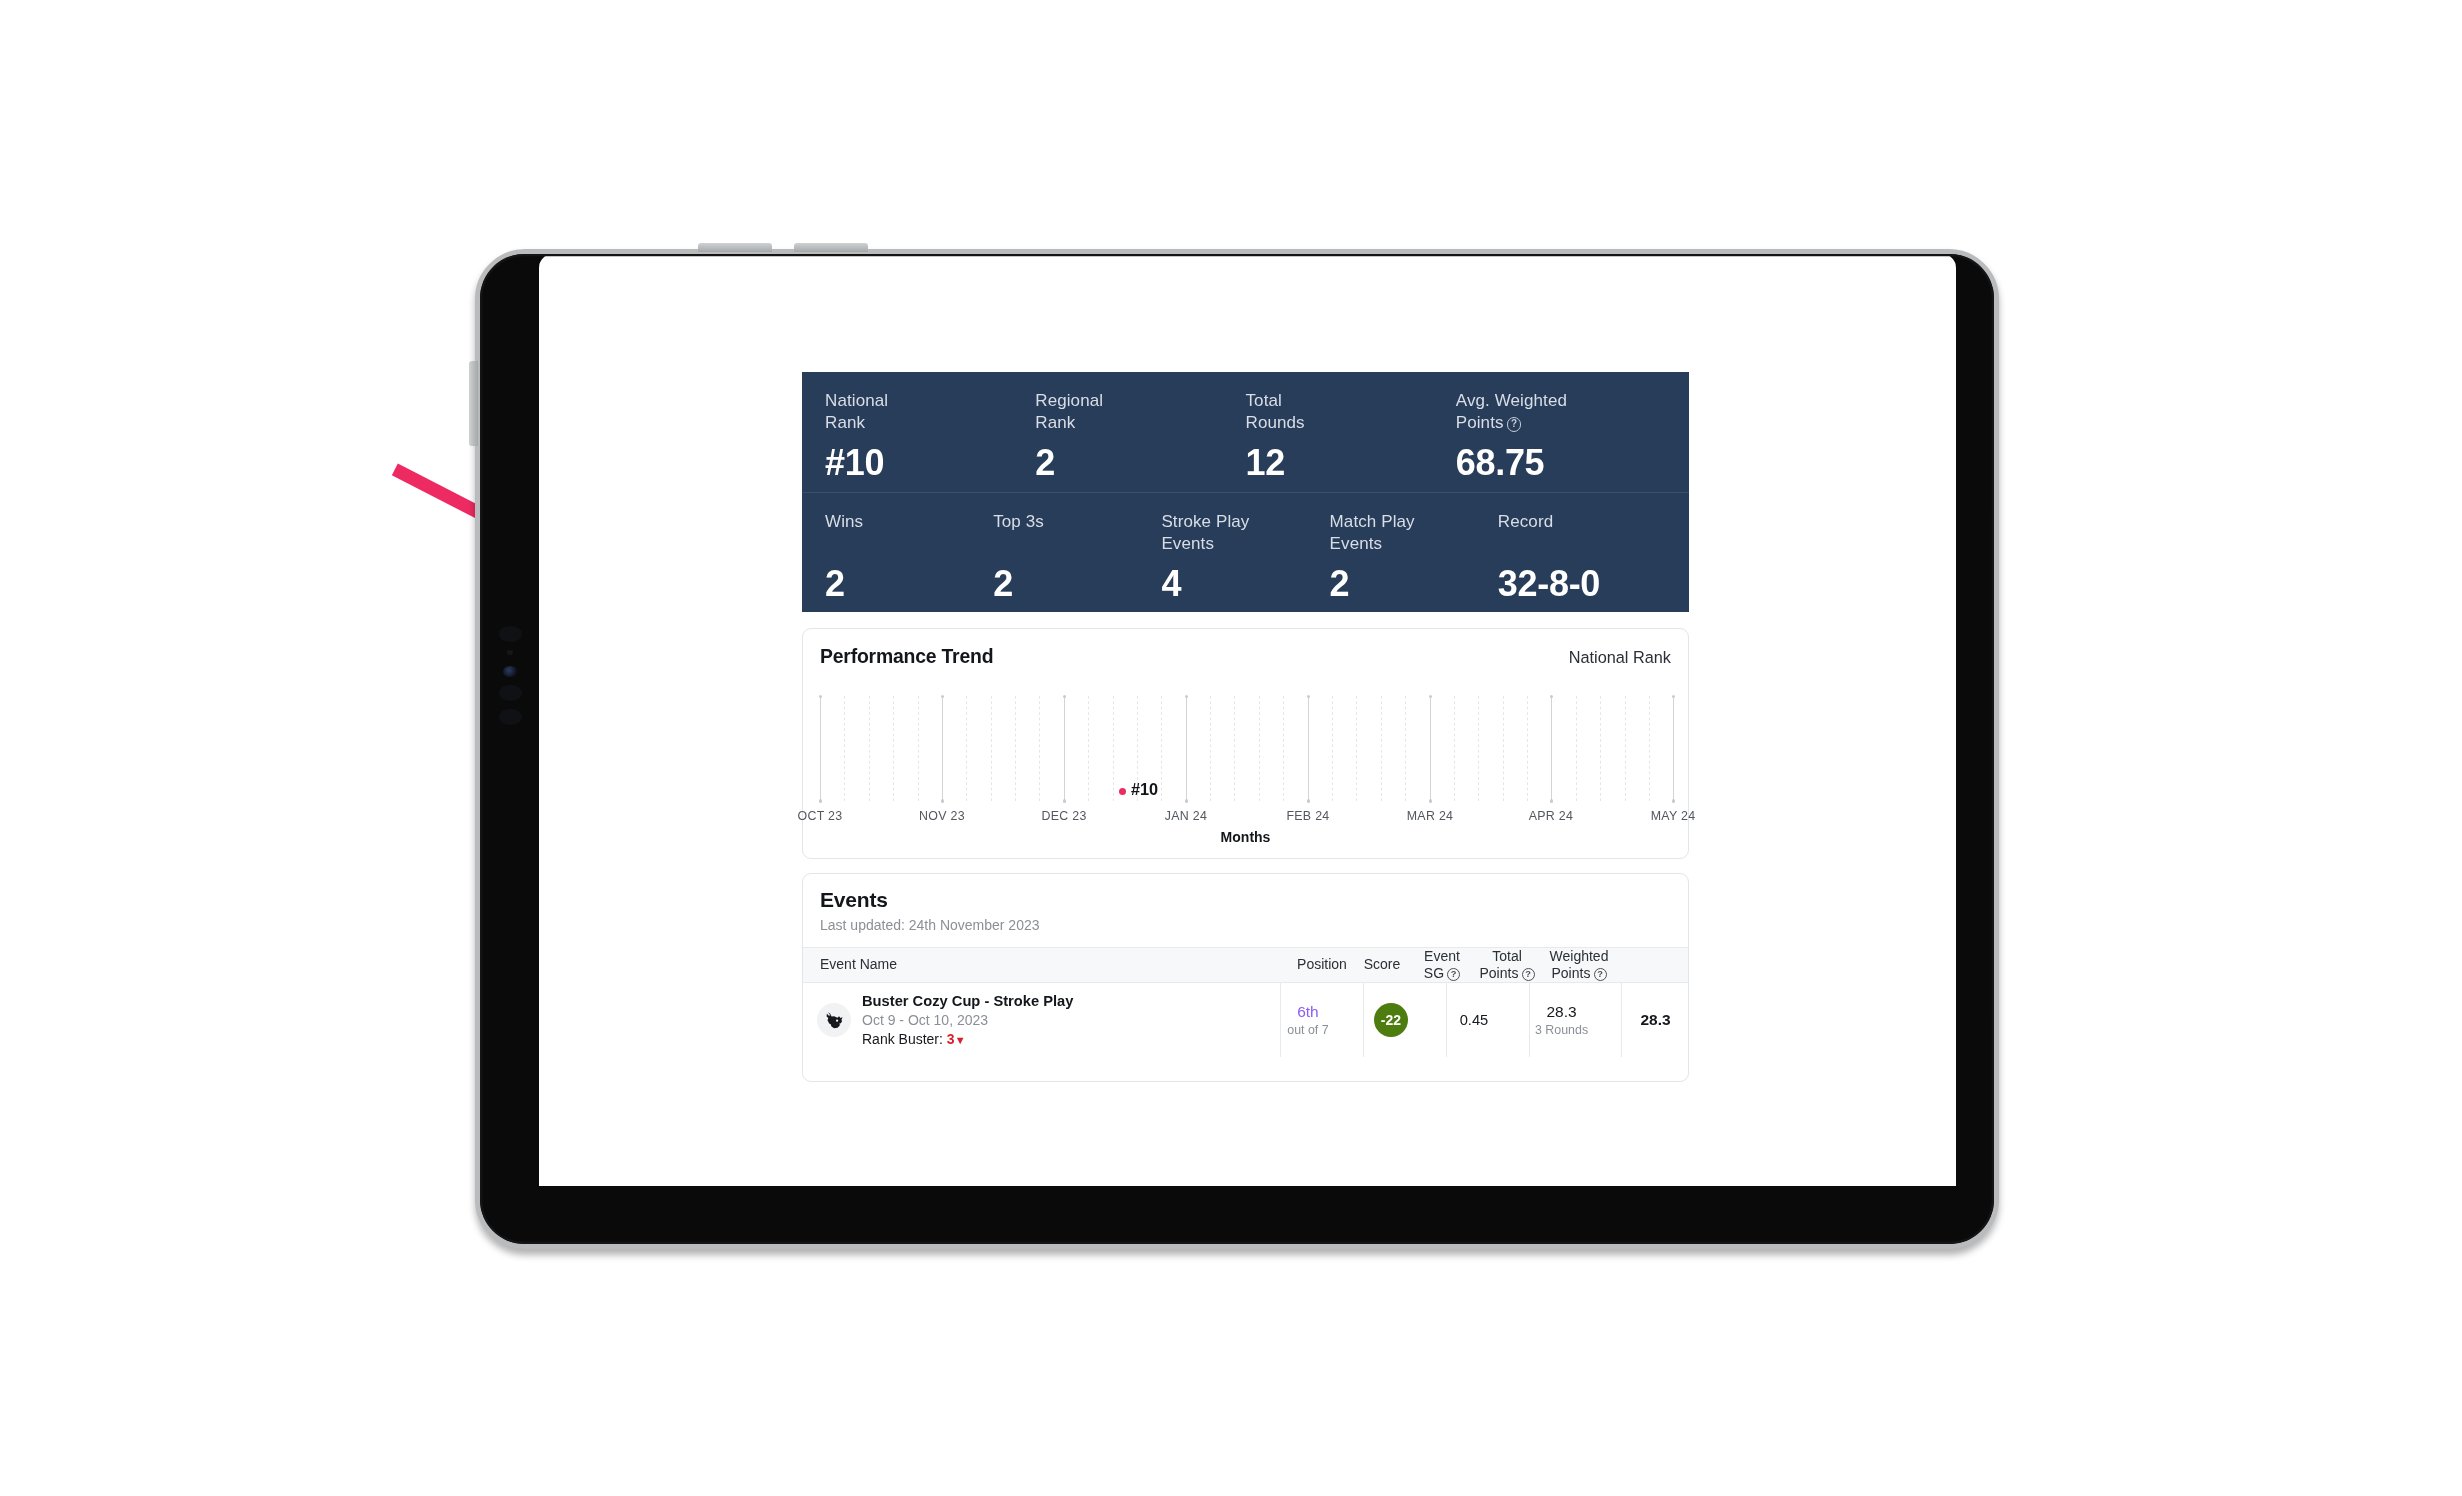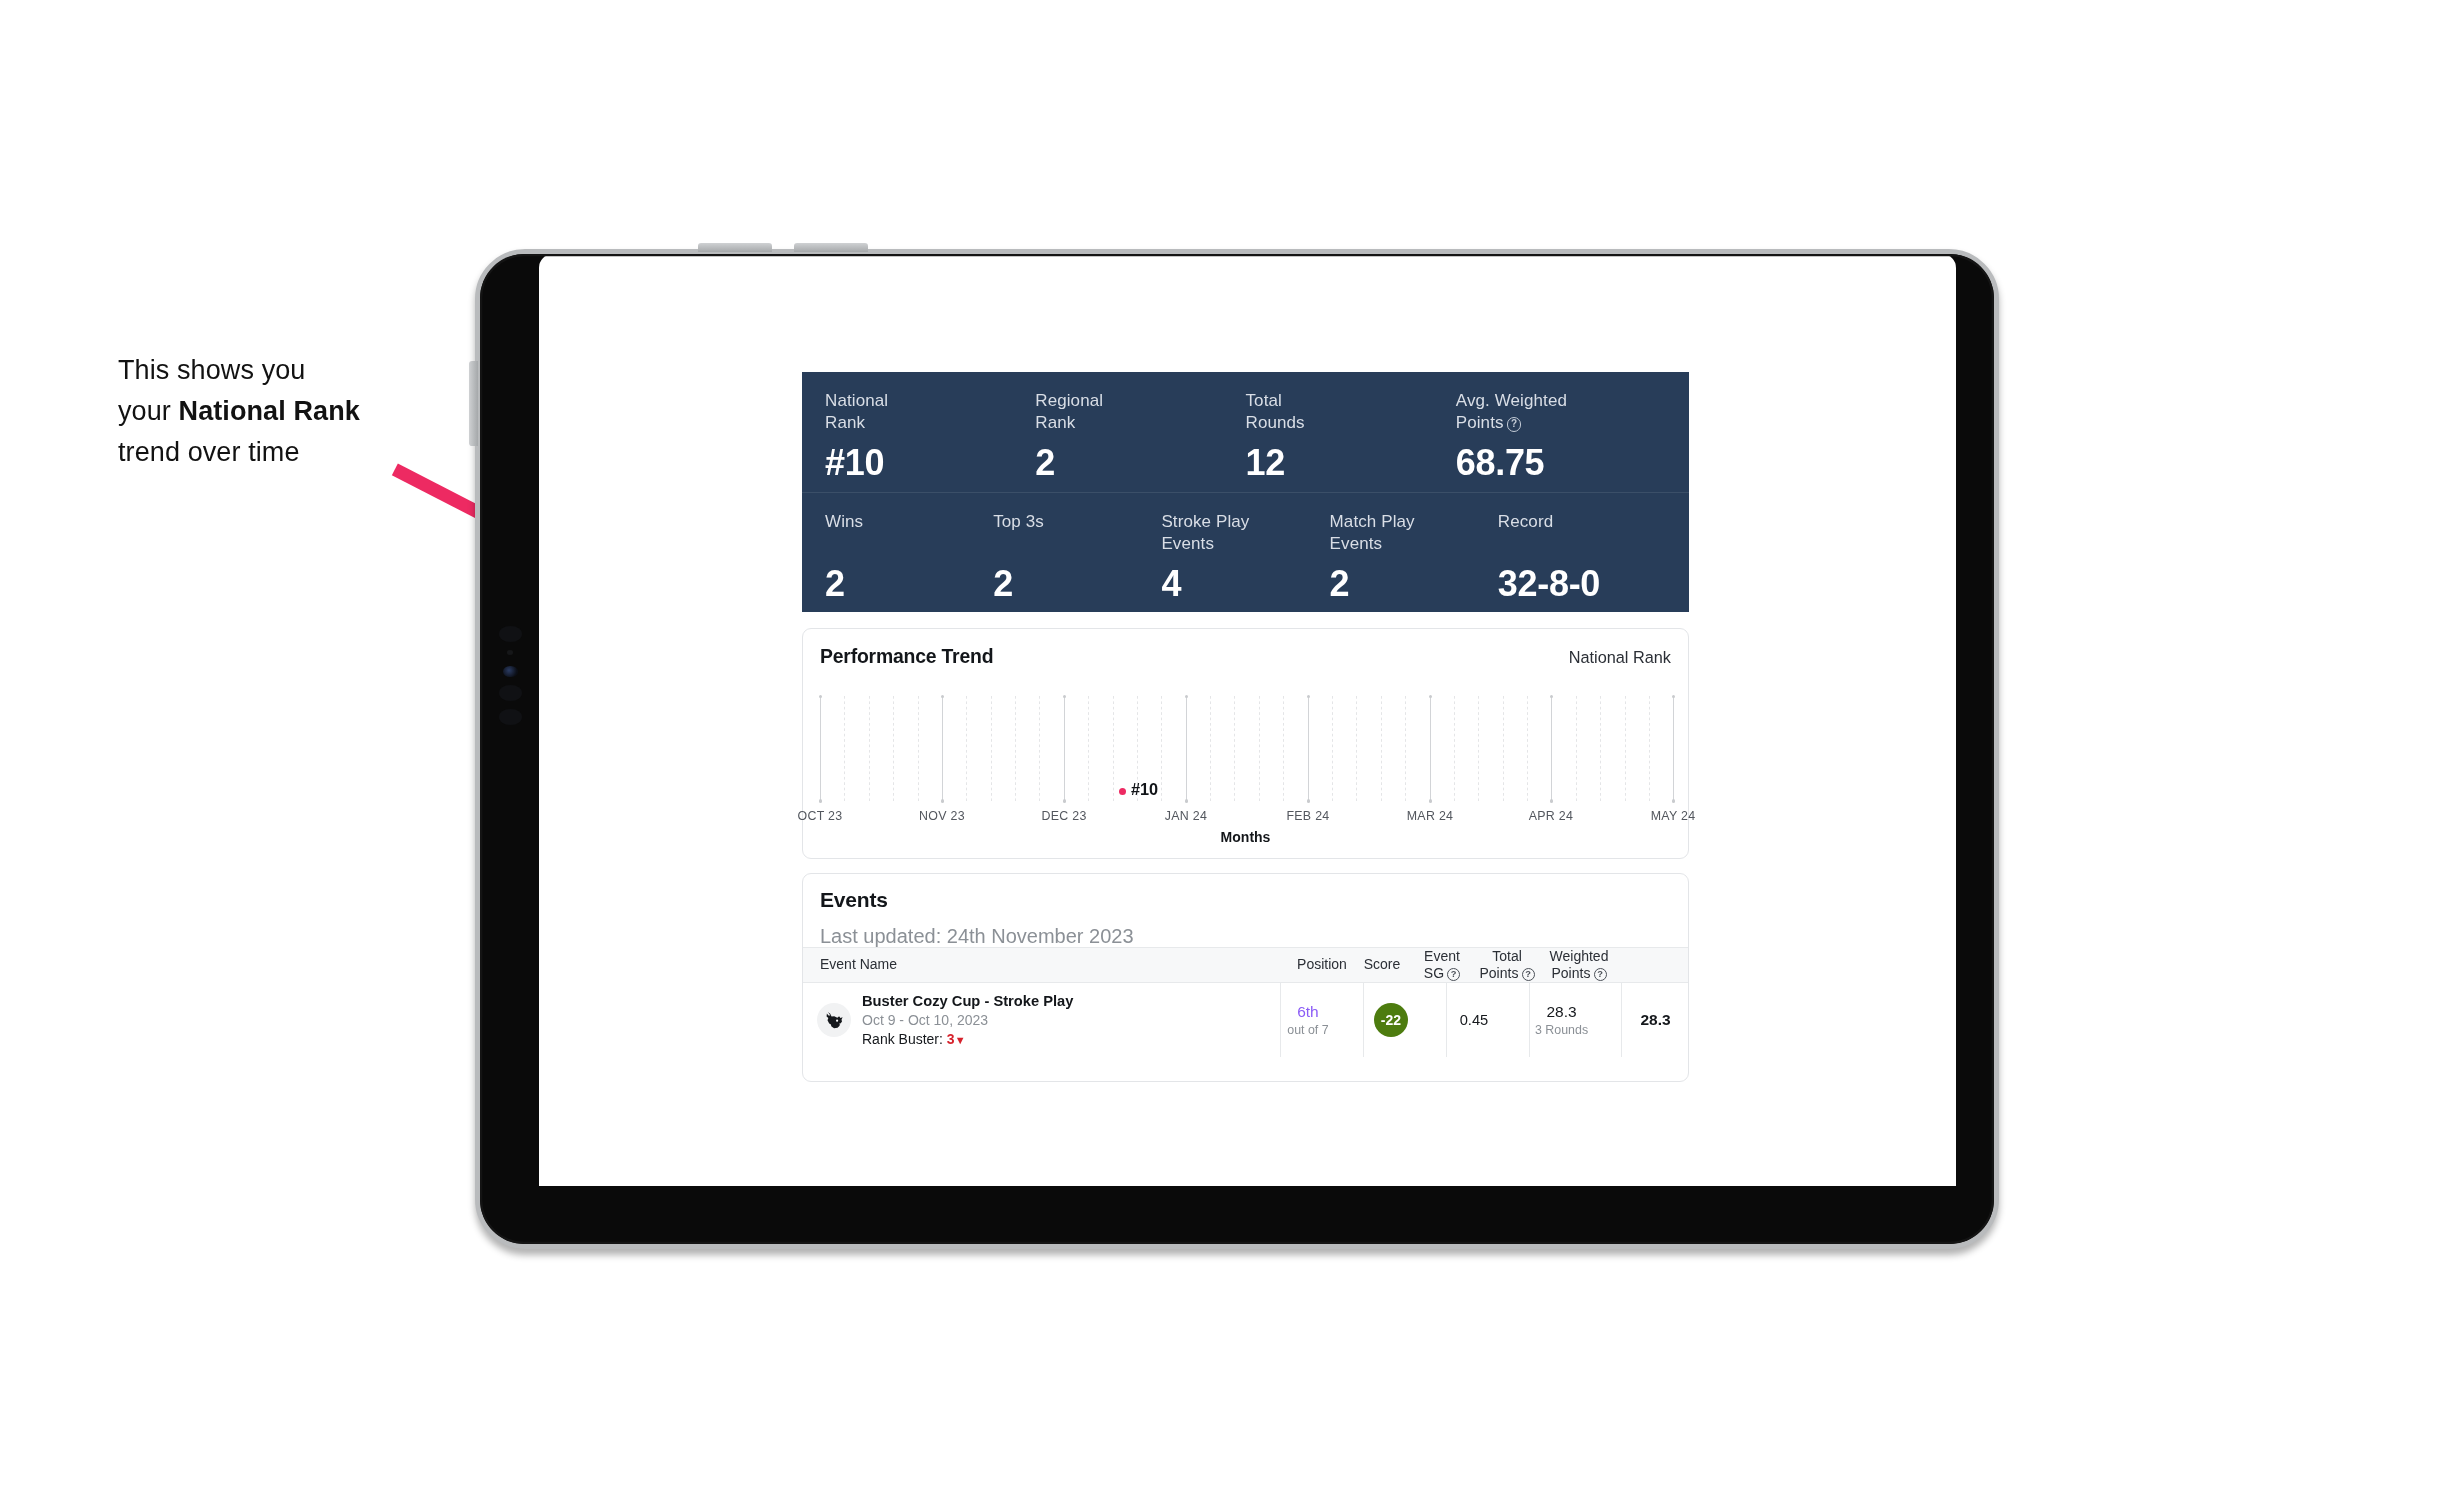--- a/index.html
+++ b/index.html
@@ -133,21 +133,21 @@
   }
 
   
   #events-card { left: 263px; top: 619px; width: 887px; height: 209px; overflow: hidden; }
   #events-title {
     position: absolute; left: 17px; top: 14px;
     font-size: 21px; font-weight: 700; color: #13161a; letter-spacing: -0.2px;
   }
   #events-subtitle {
     position: absolute; left: 17px; top: 43px;
-    font-size: 20px; color: #8b9096; margin-top: 8px;
+    font-size: 14px; color: #8b9096;
   }
   #events-table { position: absolute; left: 0; top: 73px; width: 886px; }
   .thead {
     display: flex; height: 36px; background: #f7f8f9;
     border-top: 0.8px solid #e7e9eb; border-bottom: 0.8px solid #e7e9eb;
   }
   .th {
     font-size: 14px; color: #2b2f36; line-height: 1.22;
     display: flex; align-items: center; justify-content: center; text-align: center;
     padding: 0 3.1px;
@@ -196,25 +196,20 @@
     display:inline-block; width: 13px; height: 13px; border-radius: 50%;
     border: 1.2px solid #4b5058; color:#4b5058; font-size: 9.3px; line-height: 11px;
     text-align: center; margin-left: 3.1px; font-weight: 700; vertical-align: 0.8px;
   }
 </style>
 </head>
 <body>
 
 <div id="stage">
 
-  <div id="annotation">
-    <div>This shows you</div>
-    <div><span>your </span><b>National Rank</b></div>
-    <div>trend over time</div>
-  </div>
 
   <svg id="arrow-svg" viewBox="0 0 3180 1932">
     <line id="arrow-shaft" x1="510" y1="606" x2="1394" y2="1062" stroke="#ed2a62" stroke-width="17" stroke-linecap="butt"></line>
     <polygon id="arrow-head" points="1436,1072 1346,1090 1408,1002" fill="#ed2a62"></polygon>
   </svg>
 
   <div id="device">
     <div class="side-btn" id="btn-volume-up"></div>
     <div class="side-btn" id="btn-volume-down"></div>
     <div class="side-btn" id="btn-power"></div>

